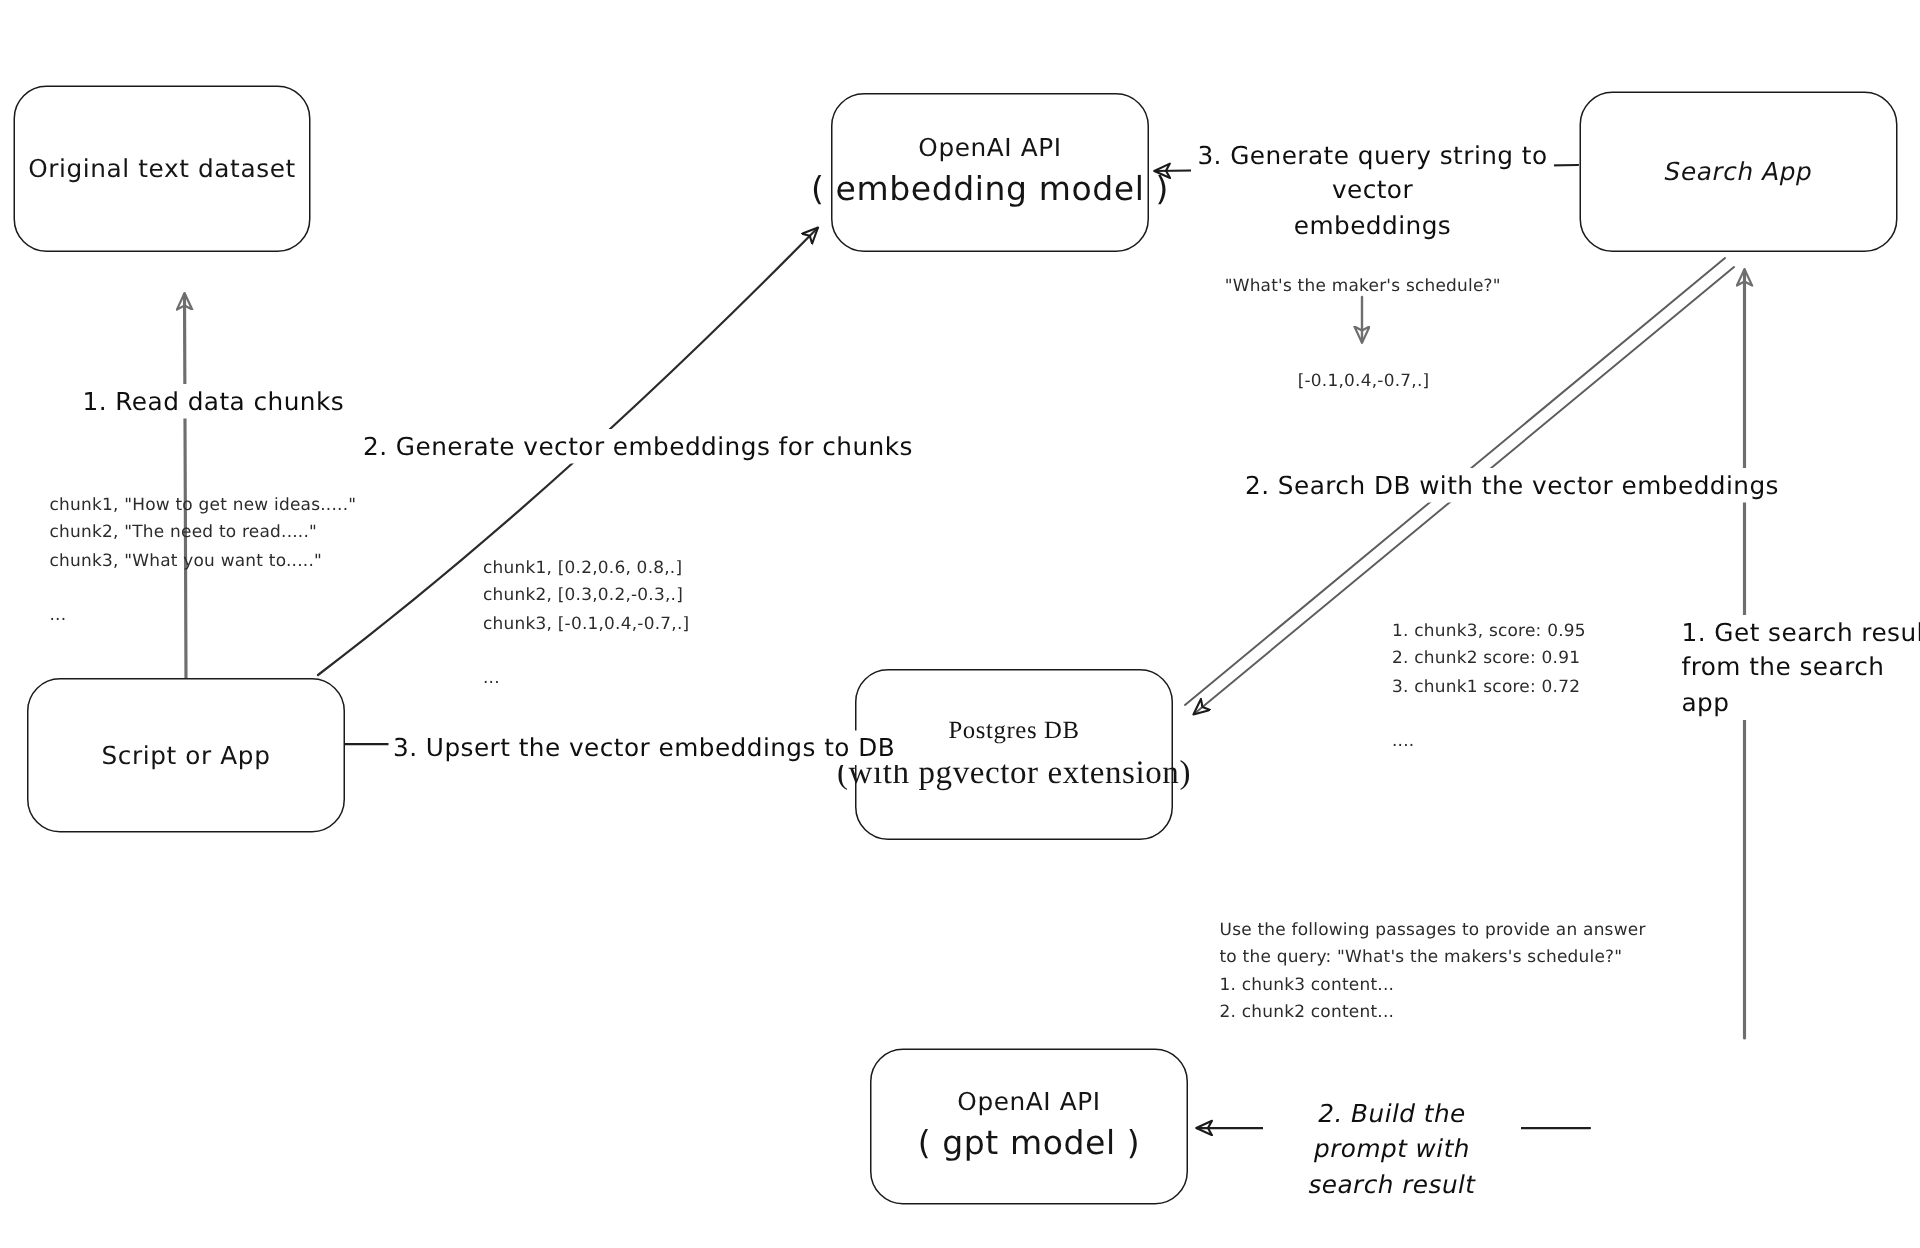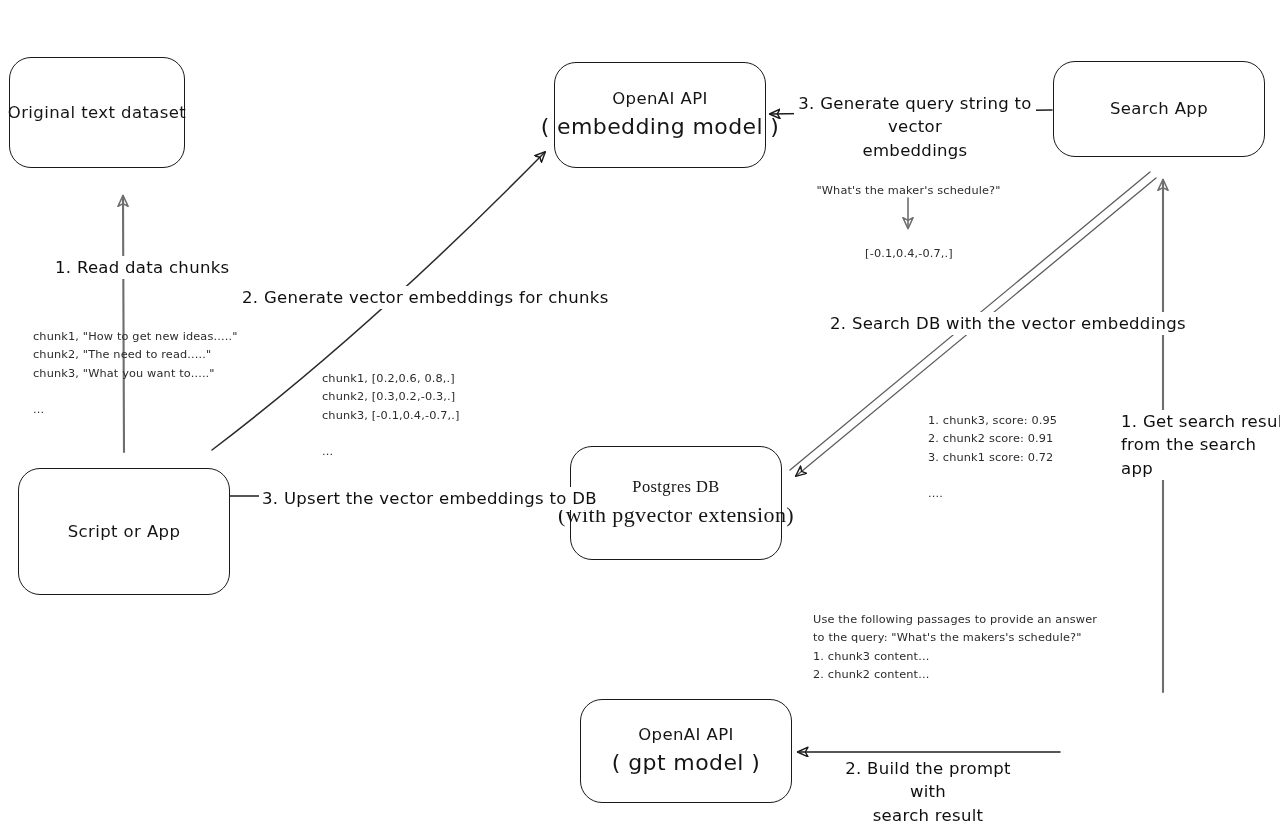--- a/index.html
+++ b/index.html
@@ -111,34 +111,34 @@
 
     <g>
       <path d="M1060,752 L798,752" fill="none" stroke="#1f1f1f" stroke-width="1.5" stroke-linecap="round" marker-end="url(#ah-dark)"></path>
     </g>
 
     <g>
       <path d="M908,198 L908,228" fill="none" stroke="#6e6e6e" stroke-width="1.6" stroke-linecap="round" marker-end="url(#ah-gray)"></path>
     </g>
   </svg>
 
-  <div class="node" style="left:9px; top:57px; width:176px; height:111px;">
+  <div class="node" style="left:9px; top:57px; width:198px; height:111px;">
     <span class="line1 node-title">Original text dataset</span>
   </div>
 
   <div class="node" style="left:554px; top:62px; width:212px; height:106px;">
     <span class="line1 node-title">OpenAI API</span>
     <span class="line2 node-sub">( embedding model )</span>
   </div>
 
-  <div class="node" style="left:1053px; top:61px; width:212px; height:96px;">
+  <div class="node" style="left:1053px; top:61px; width:212px; height:107px;font-style:italic;">
     <span class="line1 node-title">Search App</span>
   </div>
 
-  <div class="node" style="left:18px; top:452px; width:212px; height:127px;margin-top:16px;">
+  <div class="node" style="left:18px; top:452px; width:212px; height:103px;">
     <span class="line1 node-title">Script or App</span>
   </div>
 
   <div class="node" style="left:570px; top:446px; width:212px; height:114px;font-family:Liberation Serif, serif;">
     <span class="line1 node-title">Postgres DB</span>
     <span class="line2 node-sub">(with pgvector extension)</span>
   </div>
 
   <div class="node" style="left:580px; top:699px; width:212px; height:104px;">
     <span class="line1 node-title">OpenAI API</span>
@@ -153,21 +153,21 @@
   <div class="edge-label" style="left:259px; top:487px;">3. Upsert the vector embeddings  to DB</div>
 
   <div class="edge-label" style="left:794px; top:92px; width:236px;">3. Generate query string to vector
 embeddings</div>
 
   <div class="edge-label" style="left:827px; top:312px;">2. Search DB with the vector embeddings</div>
 
   <div class="edge-label" style="left:1094px; top:410px; width:170px; text-align:left;margin-left:24px;">1. Get search result
 from the search app</div>
 
-  <div class="edge-label" style="left:842px; top:757px; width:166px;">2. Build the prompt with
+  <div class="edge-label" style="left:842px; top:731px; width:166px;font-style:italic;">2. Build the prompt with
 search result</div>
 
   <div class="note" style="left:33px; top:328px;">chunk1, "How to get new ideas....."
 chunk2, "The need to read....."
 chunk3, "What you want to....."
 
 ...</div>
 
   <div class="note" style="left:322px; top:370px;">chunk1, [0.2,0.6, 0.8,.]
 chunk2, [0.3,0.2,-0.3,.]

